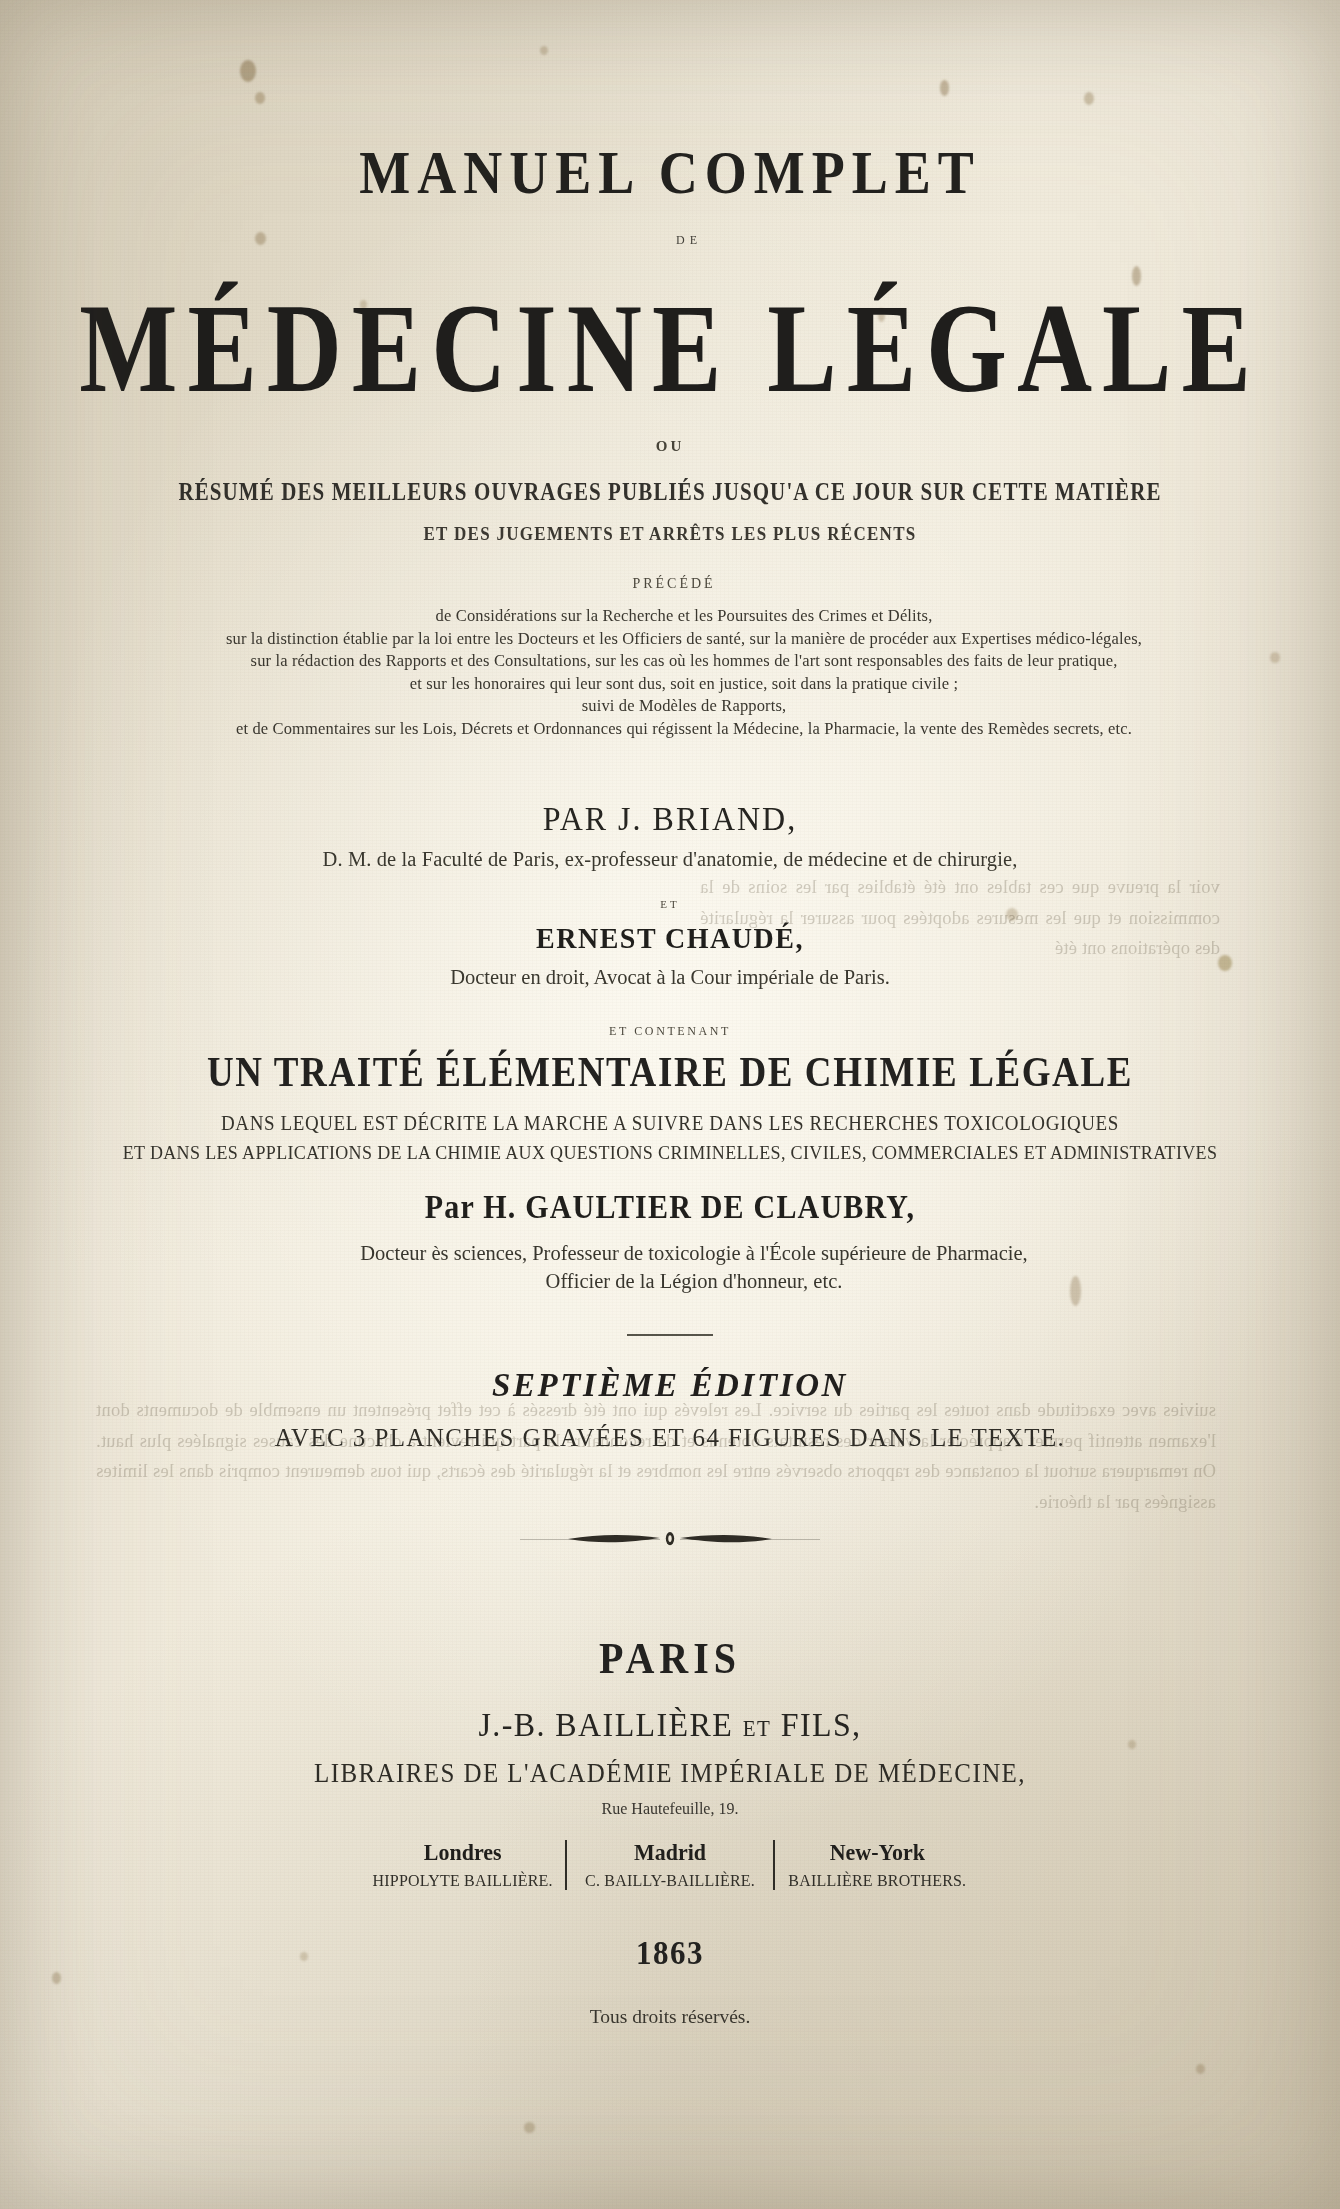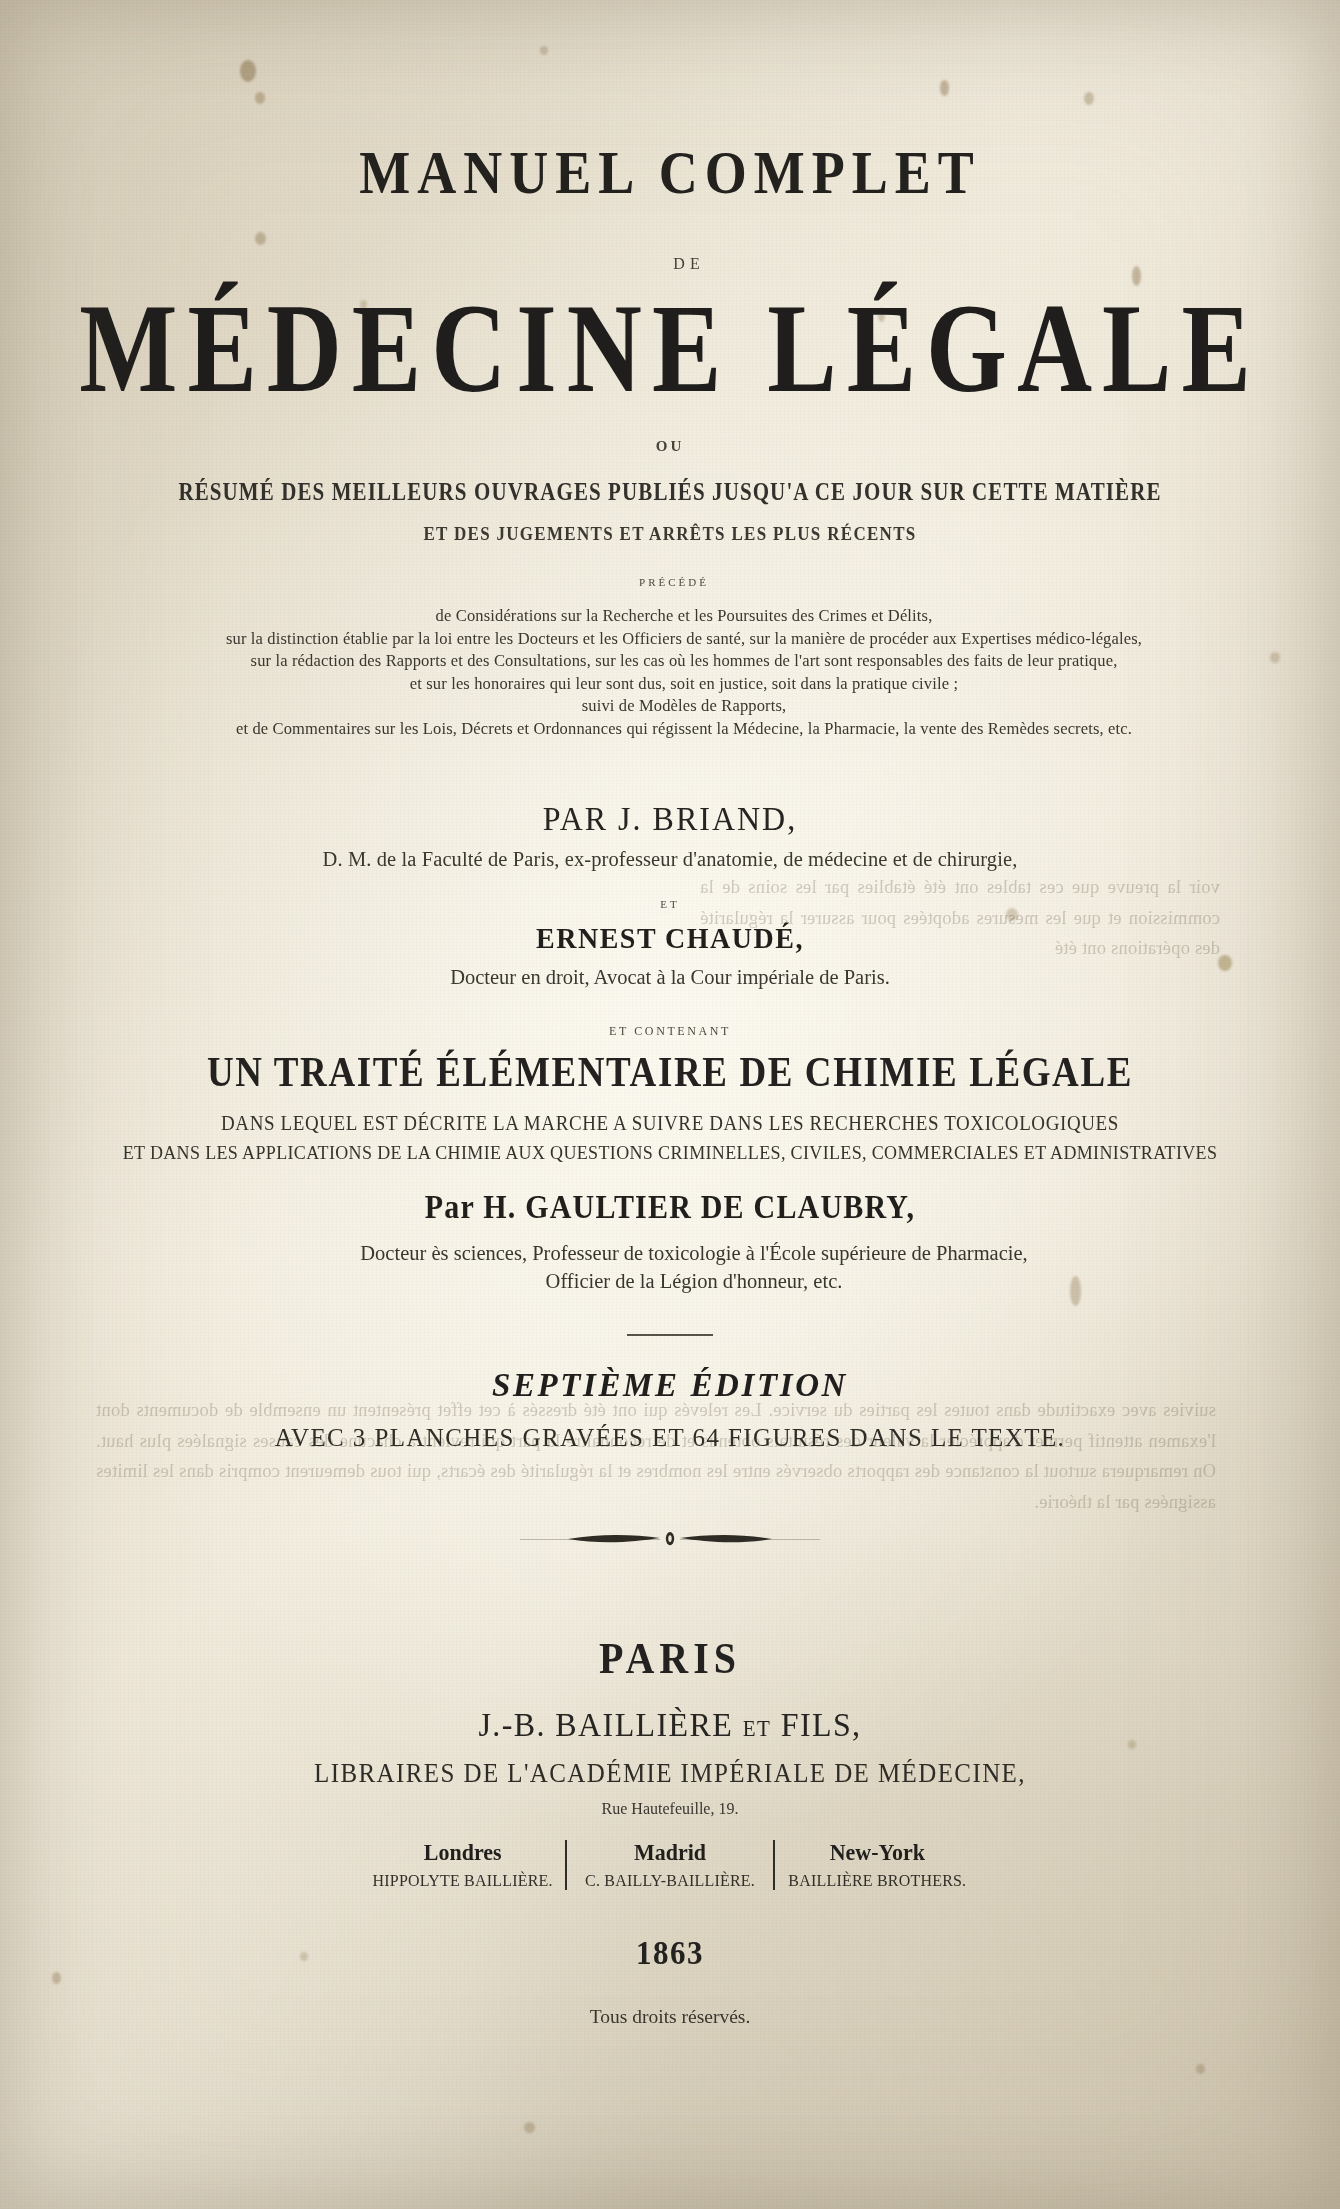--- a/index.html
+++ b/index.html
@@ -86,22 +86,22 @@
     top: 142px;
     font-size: 54px;
     letter-spacing: 7px;
     font-weight: 700;
     font-family: "Liberation Serif", "DejaVu Serif", serif;
     transform: scaleY(1.12);
     color: #23221f;
   }
 
   .t-de {
-    top: 255px;
-    font-size: 16px;
+    top: 233px;
+    font-size: 12px;
     letter-spacing: 5px;
     color: #434039;
     margin-left: 38px;
   }
 
   .t-mainbig {
     top: 288px;
     font-size: 104px;
     letter-spacing: 10px;
     font-weight: 700;
@@ -131,21 +131,21 @@
     top: 524px;
     font-size: 17px;
     letter-spacing: 1.3px;
     font-weight: 700;
     transform: scaleY(1.1);
     color: #3c3932;
   }
 
   .t-precede {
     top: 576px;
-    font-size: 11px;
+    font-size: 14px;
     letter-spacing: 3px;
     color: #4c483d;
     padding-left: 8px;
   }
 
   .para {
     position: absolute;
     left: 0; right: 0;
     top: 605px;
     font-size: 16.5px;

